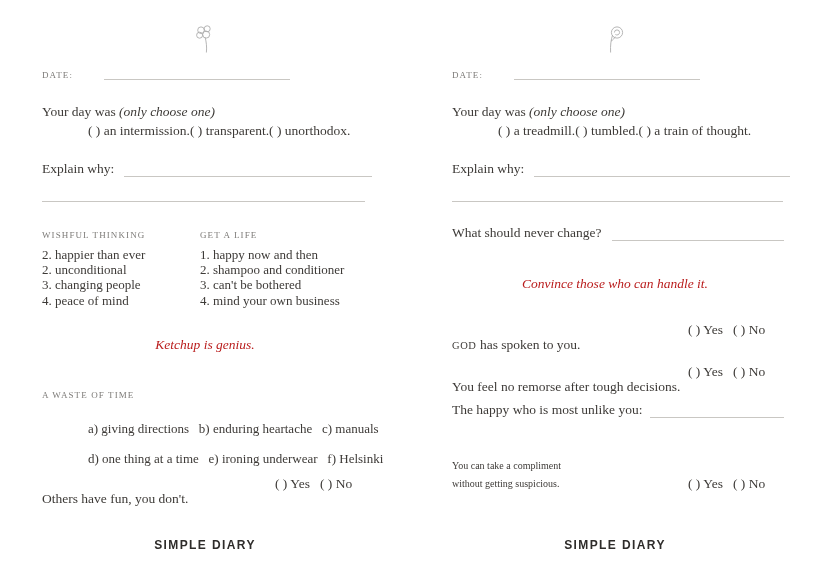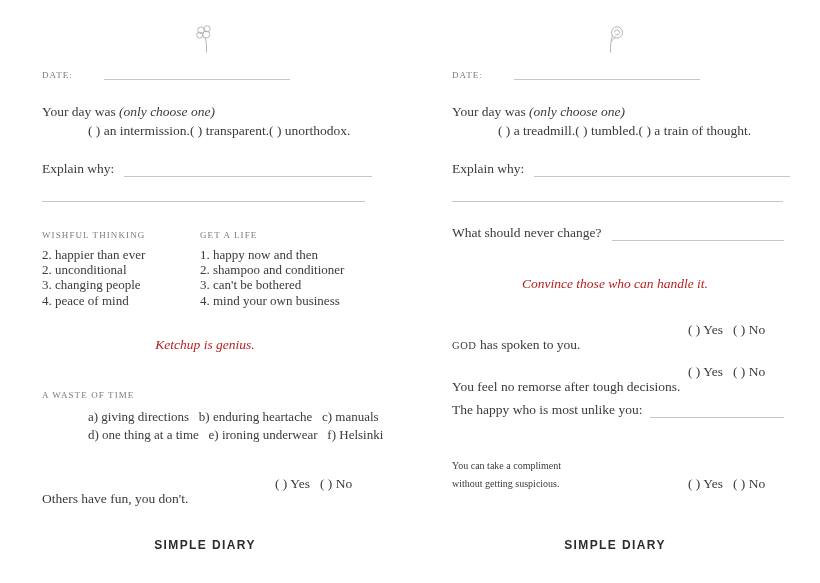--- a/index.html
+++ b/index.html
@@ -10,21 +10,21 @@
   .page { position:absolute; top:0; width:410px; height:583px; }
   .page-left  { left:0; }
   .page-right { left:410px; }
 
   .flower { position:absolute; top:24px; left:50%; transform:translateX(-50%); }
 
   .caps-label {
     font-size:9px; letter-spacing:1.1px; color:#7d7b78;
   }
   .body-text { font-size:13.5px; }
-  .pre { white-space:pre-wrap; }
+  .pre { white-space:pre-wrap;margin-top:12px; }
   .ital { font-style:italic; }
 
   .rule { border-bottom:1px solid #c9c7c3; }
 
   .date-row { position:absolute; top:68px; left:42px; display:flex; align-items:flex-end;gap:23px; }
   .date-line { width:186px; height:11px; margin-left:8px; border-bottom:1px solid #c9c7c3; }
 
   .day-prompt { position:absolute; top:104px; left:42px; }
   .day-options { position:absolute; top:123px; left:88px; display:flex; }
   .day-option { cursor:default; }

